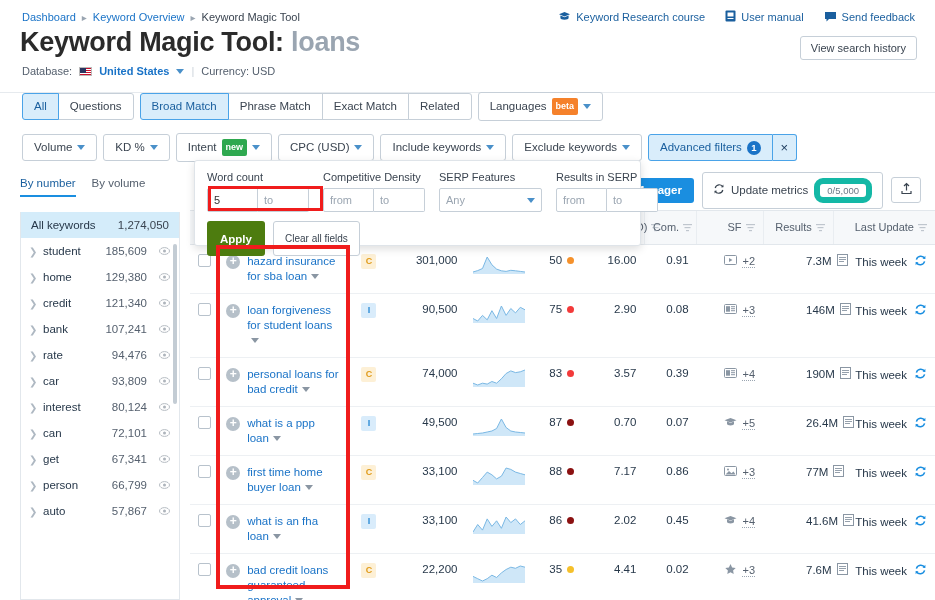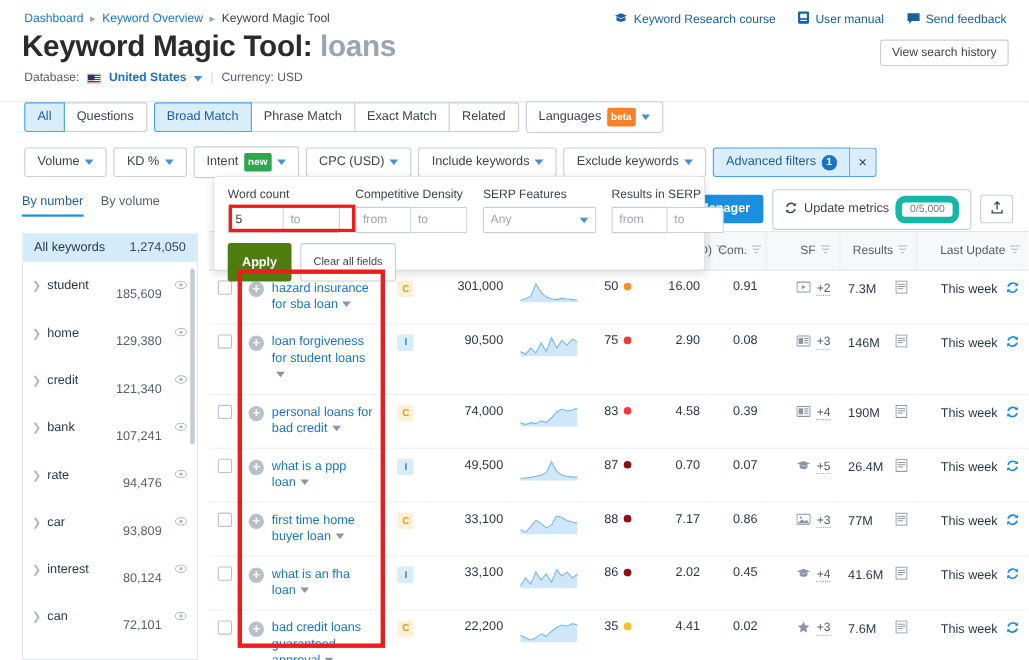--- a/index.html
+++ b/index.html
@@ -145,21 +145,21 @@
     font-size: 11.5px; color: #27384a; cursor: pointer;
   }
   .side-all .cnt { color: #3a4450; }
   .side-list { }
   .side-item {
     display: flex; align-items: center; padding: 7px 9px 7px 8px;
     font-size: 11.5px; color: #27384a; cursor: pointer; gap: 6px;
   }
   .side-item .arw { color: #aeb8c2; font-size: 10px; width: 8px; }
   .side-item .nm { flex: 1; }
-  .side-item .cnt { color: #55606e; margin-top: 17px; }
+  .side-item .cnt { color: #55606e; }
   .eye { margin-left: 6px; opacity: .55; }
   .side-scroll {
     position: absolute; right: 2px; top: 32px; width: 4px; height: 160px;
     background: #c3ccd4; border-radius: 2px;
   }
 
   
   .tbl-toolbar {
     position: absolute; left: 190px; right: 0; top: 172px; height: 36px;
     display: flex; align-items: center; justify-content: flex-end; gap: 8px; padding-right: 14px;
@@ -207,21 +207,21 @@
   .kwtext { color: #1a73c7; cursor: pointer; line-height: 15px; }
   .kwcaret { display: inline-block; width:0;height:0; margin-left:4px;
     border-left:4px solid transparent;border-right:4px solid transparent;border-top:5px solid #8a96a3; vertical-align: middle;}
   .cb { width: 13px; height: 13px; border: 1px solid #b8c2cc; border-radius: 2px; background: #fff; display: inline-block; cursor: pointer; }
   .intent { display: inline-block; width: 15px; height: 15px; border-radius: 2px; font-size: 9px; font-weight: bold; line-height: 15px; text-align: center; }
   .intent.c { background: #fdf0d6; color: #e09b1a; }
   .intent.i { background: #d9ecfb; color: #2a8ad4; }
   .kd-dot { display: inline-block; width: 7px; height: 7px; border-radius: 50%; margin-left: 5px; vertical-align: middle; }
   .serpwrap { display: flex; align-items: center; justify-content: flex-end; gap: 5px; }
   .plusn { color: #55606e; border-bottom: 1px dotted #9aa5b1; cursor: pointer; font-size: 11px; }
-  .reswrap { display: flex; align-items: center; justify-content: space-between; gap: 5px; }
+  .reswrap { display: flex; align-items: center; justify-content: space-between; gap: 5px; margin-left: 35px; }
   .lastwrap { display: flex; align-items: center; justify-content: flex-end; gap: 7px; }
   .refresh { cursor: pointer; }
 </style>
 </head>
 <body>
 
 <div class="page">
 
   <div class="breadcrumb">
     <a href="#">Dashboard</a>
@@ -657,21 +657,21 @@
                 <span class="kwtext">personal loans for bad credit<span class="kwcaret"></span></span>
               </div>
             </td>
             <td class="c"><span class="intent c">C</span></td>
             <td>74,000</td>
             <td class="c"><span><svg width="52" height="20" viewBox="0 0 52 20">
                   <polygon points="0,20 0.0,16.2 4.7,18.0 9.5,16.2 14.2,17.1 18.9,14.5 23.6,16.2 28.4,11.8 33.1,6.5 37.8,3.9 42.5,5.6 47.3,4.8 52.0,3.0 52,20" fill="#cfe7f8"></polygon>
                   <polyline points="0.0,16.2 4.7,18.0 9.5,16.2 14.2,17.1 18.9,14.5 23.6,16.2 28.4,11.8 33.1,6.5 37.8,3.9 42.5,5.6 47.3,4.8 52.0,3.0" fill="none" stroke="#7ab8e4" stroke-width="1"></polyline>
                 </svg></span></td>
             <td><span>83</span><span class="kd-dot" style="background:#f33a3a"></span></td>
-            <td>4.58</td>
+            <td>3.57</td>
             <td>0.39</td>
             <td>
               <span class="serpwrap">
                 <span><svg width="13" height="12" viewBox="0 0 13 12">
                     <rect x="0.5" y="1.5" width="12" height="9" rx="1" fill="none" stroke="#8a96a3"></rect>
                     <rect x="2" y="3.2" width="4" height="5.5" fill="#8a96a3"></rect>
                     <rect x="7" y="3.2" width="4" height="1" fill="#8a96a3"></rect>
                     <rect x="7" y="5.2" width="4" height="1" fill="#8a96a3"></rect>
                     <rect x="7" y="7.2" width="4" height="1" fill="#8a96a3"></rect>
                   </svg></span>

